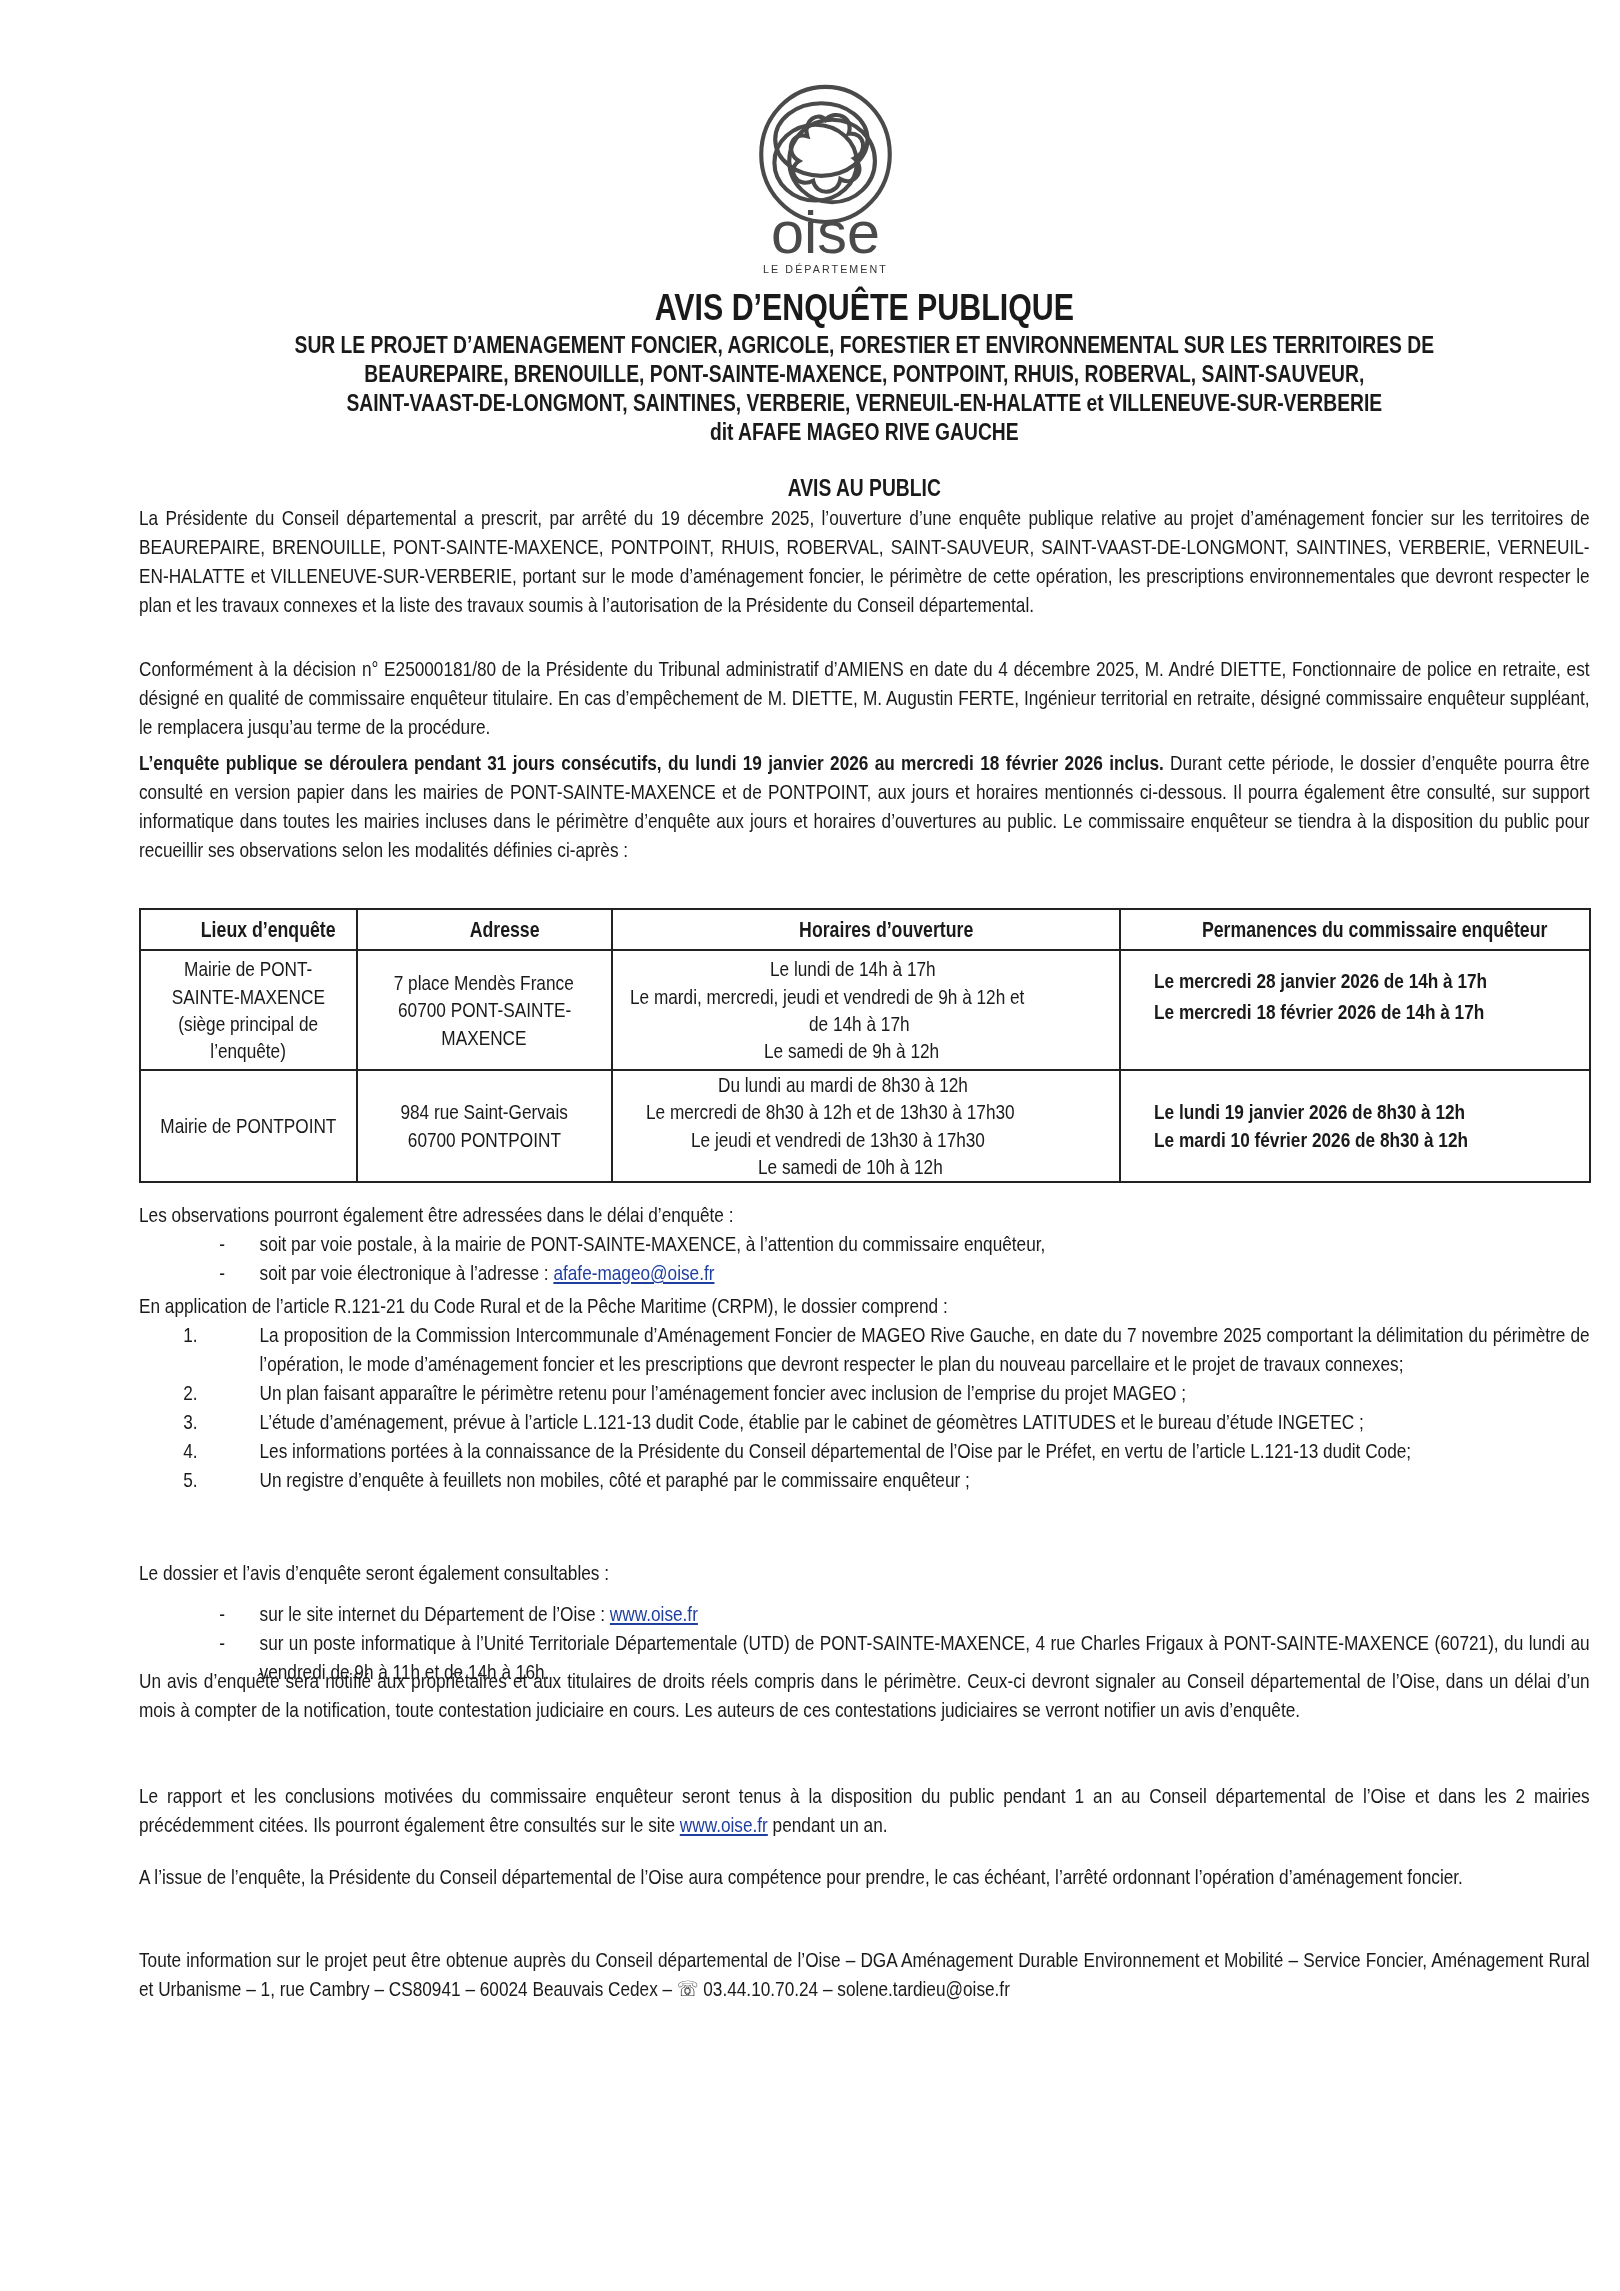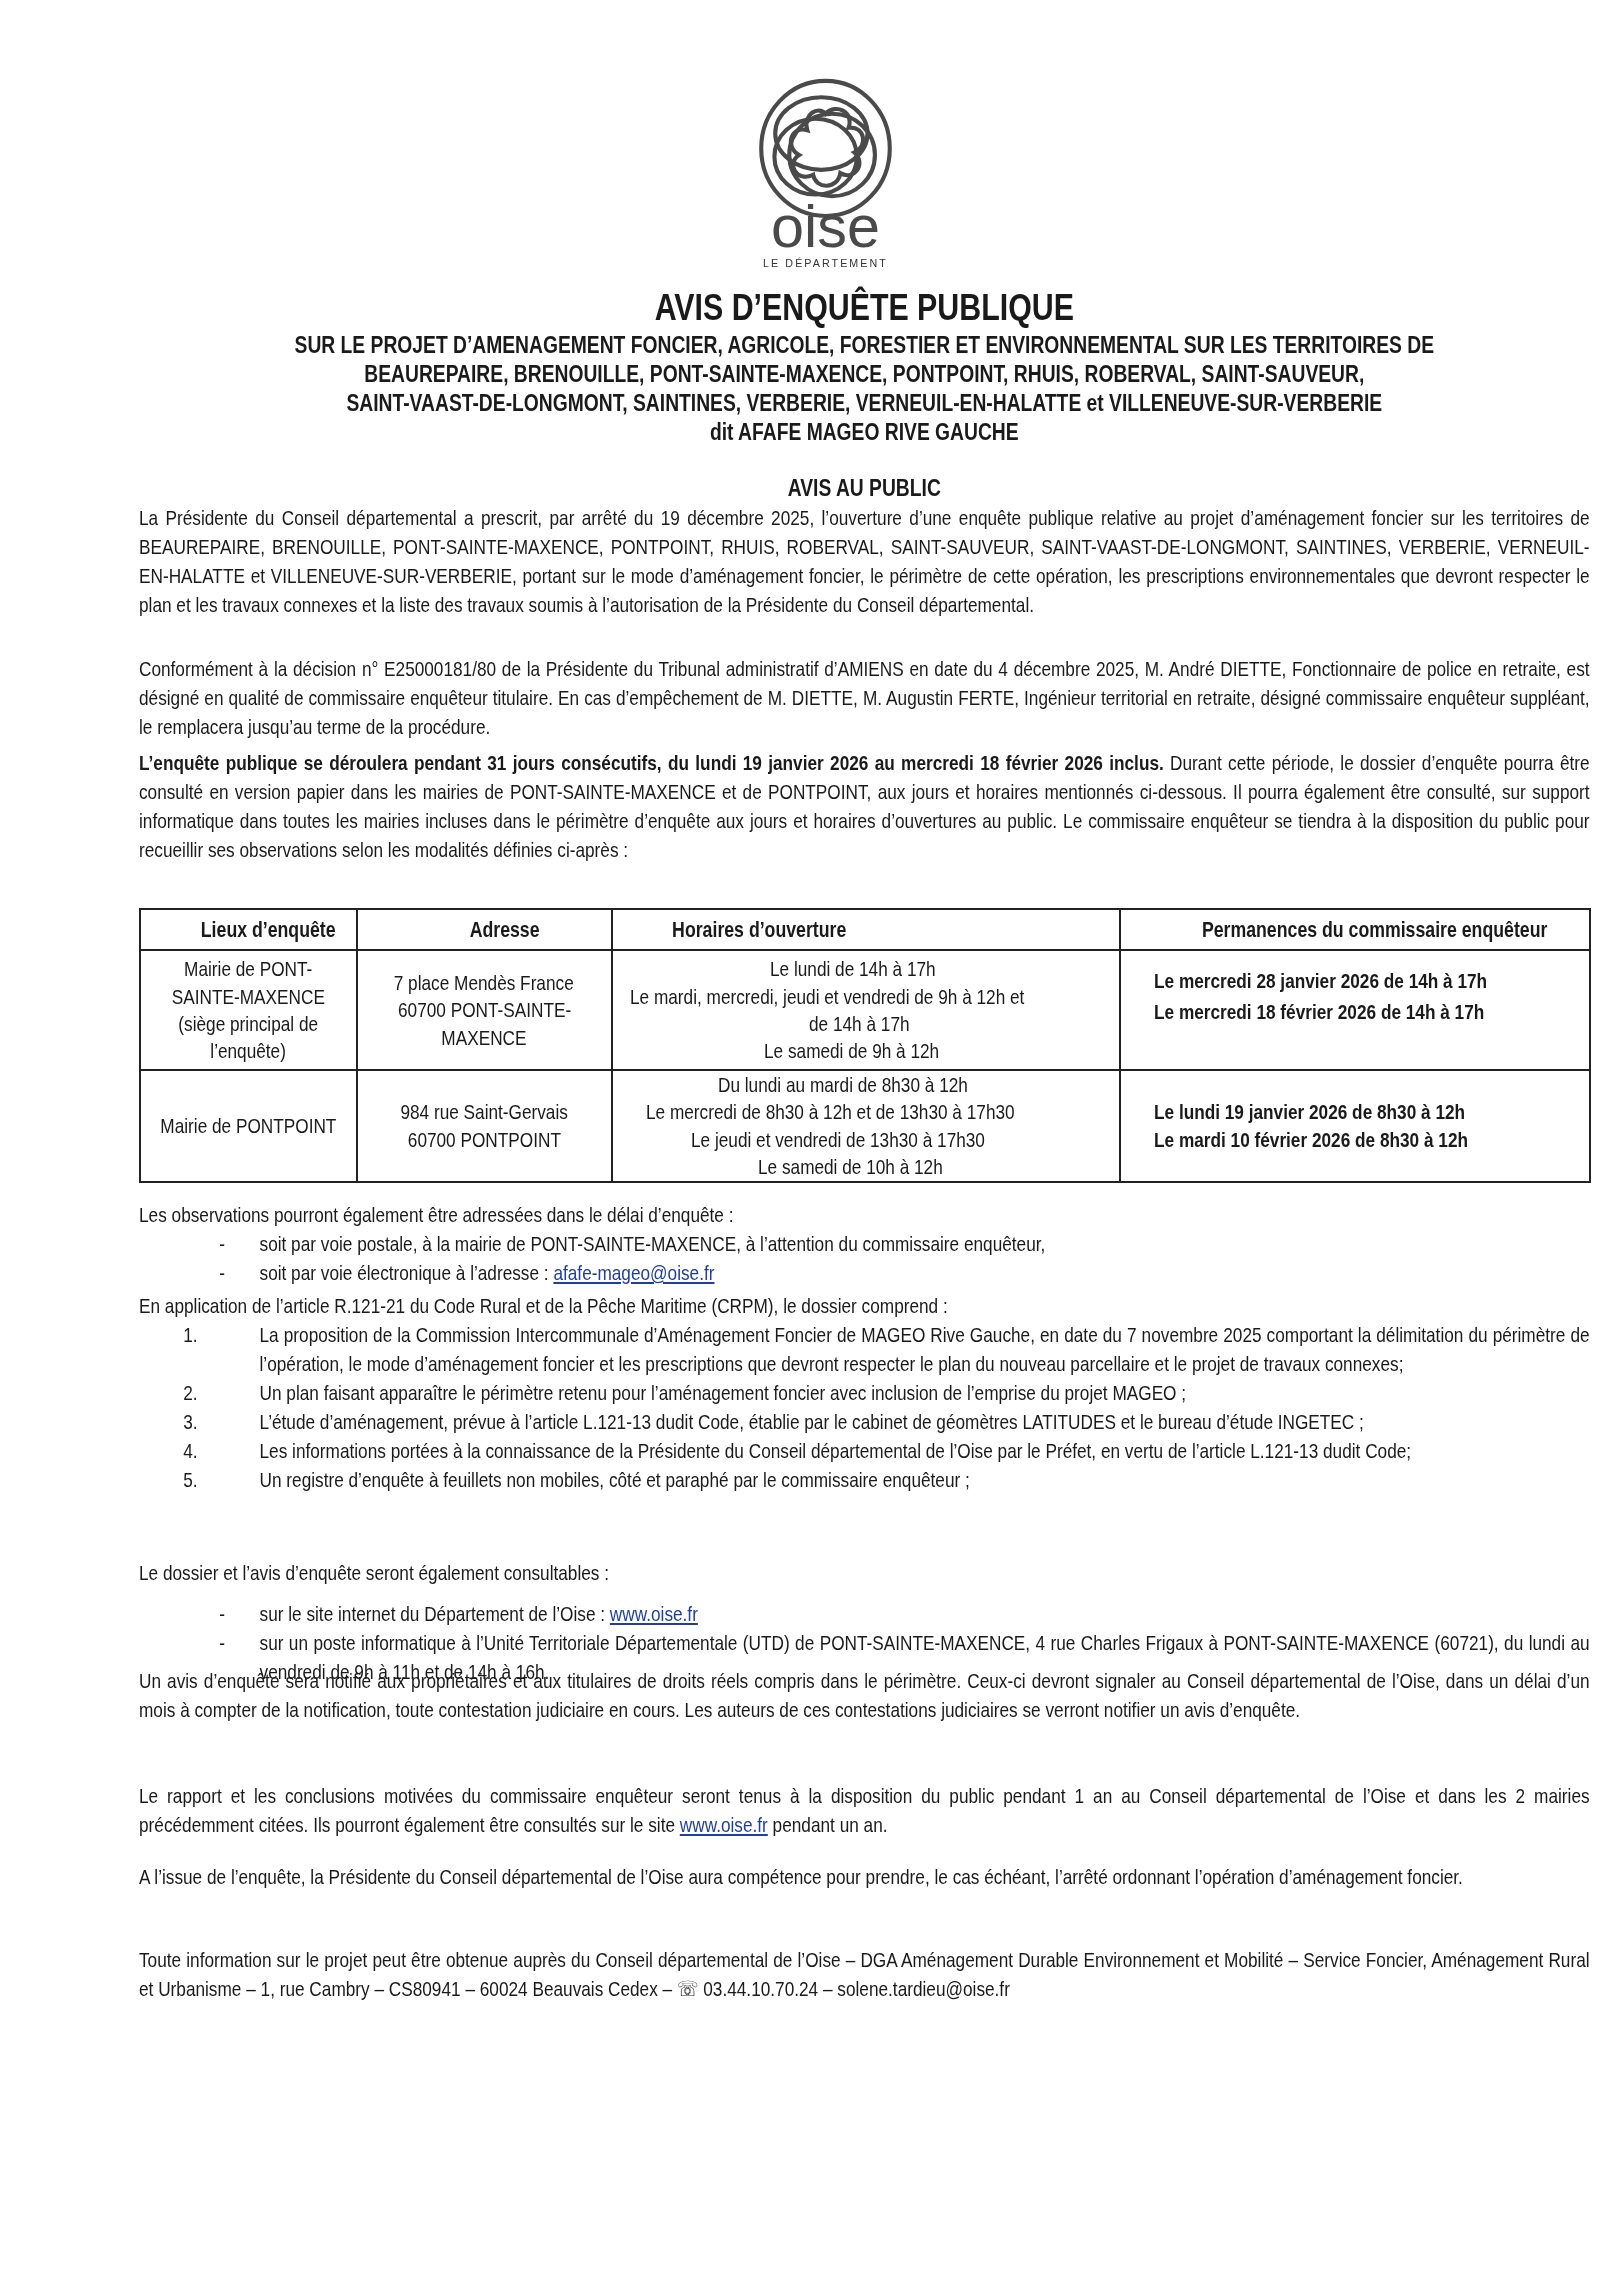--- a/index.html
+++ b/index.html
@@ -1,17 +1,17 @@
 <!DOCTYPE html>
 <html><head>
 <meta charset="utf-8">
 <style>
   html, body { margin: 0; padding: 0; background: #ffffff; }
   body { width: 1620px; height: 2292px; position: relative; overflow: hidden; color: #1a1a1a; }
-  .logo { position: absolute; left: 742px; top: 66px; width: 167px; height: 206px; }
+  .logo { position: absolute; left: 742px; top: 72px; width: 167px; height: 206px; }
   .logo svg { width: 100%; height: 100%; }
   .cond { position: absolute; left: 139px; width: 1769px; transform: scaleX(0.82); transform-origin: 0 0;
           font-family: "Liberation Sans", sans-serif; }
   .center { text-align: center; }
   .title { top: 286px; font-size: 37px; font-weight: bold; line-height: 43px; }
   .subtitle { top: 331px; font-size: 23.5px; font-weight: bold; line-height: 29px; }
   .avis-public { top: 474px; font-size: 23.5px; font-weight: bold; line-height: 29px; }
   .para { font-size: 21px; line-height: 29px; text-align: justify; }
   .p1 { top: 503px; }
   .p2 { top: 654px; }
@@ -76,21 +76,21 @@
 
 <div class="cond para p1">La Présidente du Conseil départemental a prescrit, par arrêté du 19 décembre 2025, l’ouverture d’une enquête publique relative au projet d’aménagement foncier sur les territoires de BEAUREPAIRE, BRENOUILLE, PONT-SAINTE-MAXENCE, PONTPOINT, RHUIS, ROBERVAL, SAINT-SAUVEUR, SAINT-VAAST-DE-LONGMONT, SAINTINES, VERBERIE, VERNEUIL-EN-HALATTE et VILLENEUVE-SUR-VERBERIE, portant sur le mode d’aménagement foncier, le périmètre de cette opération, les prescriptions environnementales que devront respecter le plan et les travaux connexes et la liste des travaux soumis à l’autorisation de la Présidente du Conseil départemental.</div>
 <div class="cond para p2">Conformément à la décision n° E25000181/80 de la Présidente du Tribunal administratif d’AMIENS en date du 4 décembre 2025, M. André DIETTE, Fonctionnaire de police en retraite, est désigné en qualité de commissaire enquêteur titulaire. En cas d’empêchement de M. DIETTE, M. Augustin FERTE, Ingénieur territorial en retraite, désigné commissaire enquêteur suppléant, le remplacera jusqu’au terme de la procédure.</div>
 <div class="cond para p3"><span class="bold">L’enquête publique se déroulera pendant 31 jours consécutifs, du lundi 19 janvier 2026 au mercredi 18 février 2026 inclus.</span><span> Durant cette période, le dossier d’enquête pourra être consulté en version papier dans les mairies de PONT-SAINTE-MAXENCE et de PONTPOINT, aux jours et horaires mentionnés ci-dessous. Il pourra également être consulté, sur support informatique dans toutes les mairies incluses dans le périmètre d’enquête aux jours et horaires d’ouvertures au public. Le commissaire enquêteur se tiendra à la disposition du public pour recueillir ses observations selon les modalités définies ci-après :</span></div>
 
 <table class="main">
   <tbody>
       <tr>
     <th class="c1"><span class="cell hdr">Lieux d’enquête</span></th>
     <th class="c2"><span class="cell hdr">Adresse</span></th>
-    <th class="c3" style="text-align:left"><span class="cell hdr">Horaires d’ouverture</span></th>
+    <th class="c3" style="text-align:center"><span class="cell hdr">Horaires d’ouverture</span></th>
     <th class="c4" style="text-align:center"><span class="cell hdr">Permanences du commissaire enquêteur</span></th>
   </tr>
   <tr class="row1">
     <td class="c1">
       <div class="tline"><span class="cell">Mairie de PONT-</span></div>
       <div class="tline"><span class="cell">SAINTE-MAXENCE</span></div>
       <div class="tline"><span class="cell">(siège principal de</span></div>
       <div class="tline"><span class="cell">l’enquête)</span></div>
     </td>
     <td class="c2">

